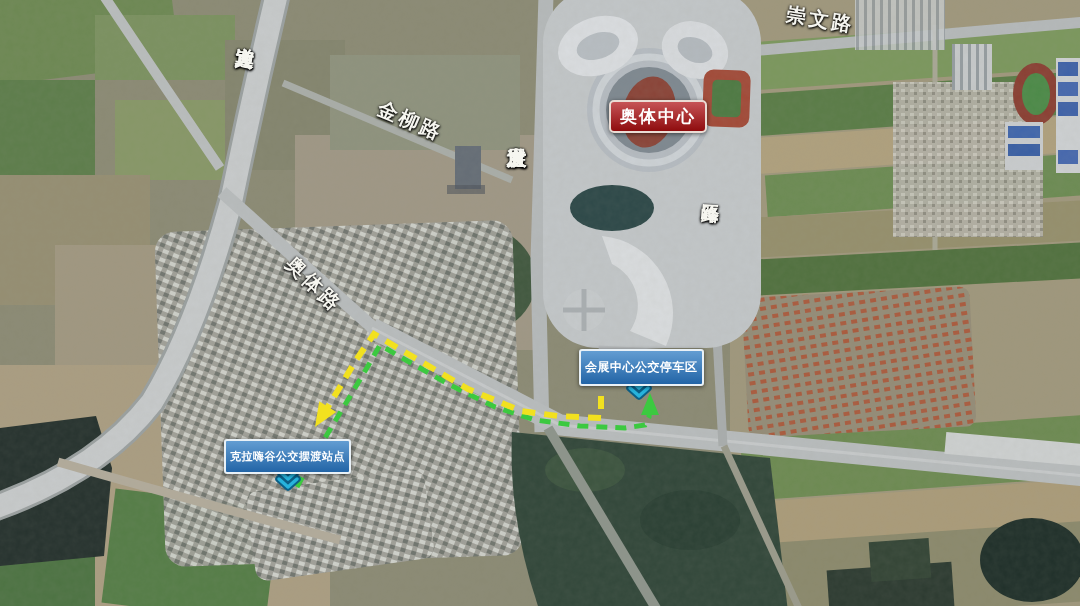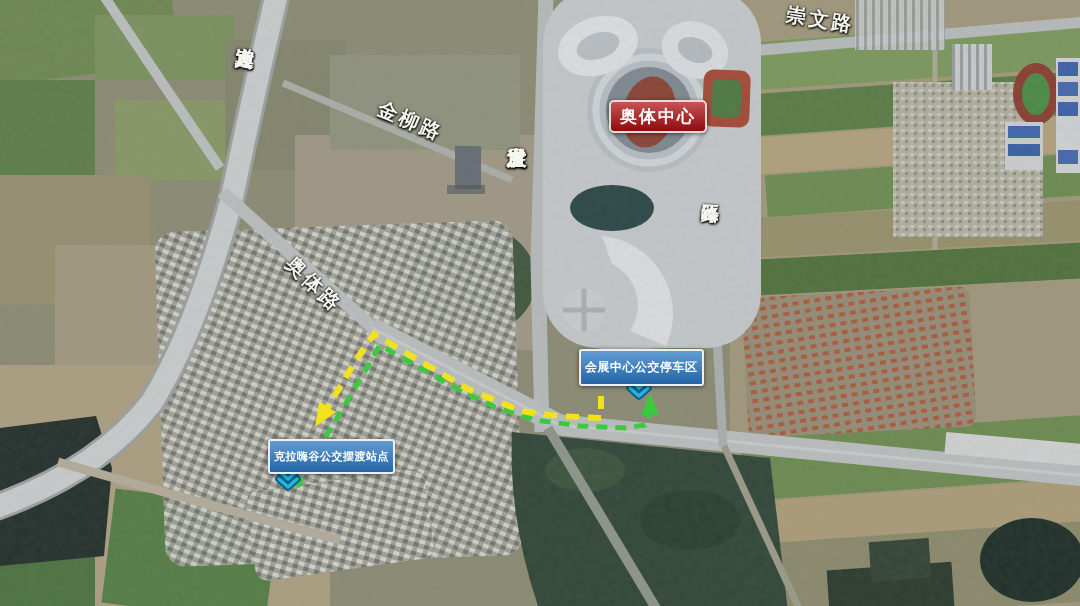--- a/index.html
+++ b/index.html
@@ -27,21 +27,21 @@
   .badge.red {
     padding:3px 9px; font-size:17px; letter-spacing:2px;
     border:2px solid #eadcd4; border-radius:5px;
     background-image:linear-gradient(180deg, rgba(255,255,255,.28), rgba(80,0,0,.35));
   }
   .badge.blue {
     padding:8px 4px; font-size:12px; letter-spacing:.5px;
     border:2px solid #e9f1f7; border-radius:3px;
     background-image:linear-gradient(180deg, rgba(255,255,255,.25), rgba(0,30,80,.25));
   }
-  .badge.blue.small { font-size:11px;margin-left:44px; }
+  .badge.blue.small { font-size:11px; }
 
   .dash-yellow { fill:none; stroke-width:6;   stroke-dasharray:13 9; }
   .dash-green  { fill:none; stroke-width:5;   stroke-dasharray:11 8; }
   .chev-out { fill:none; stroke-width:7.5; stroke-linecap:round; stroke-linejoin:round; }
   .chev-in  { fill:none; stroke-width:3.5; stroke-linecap:round; stroke-linejoin:round; }
 </style>
 </head>
 <body>
 
 <div class="screen">

